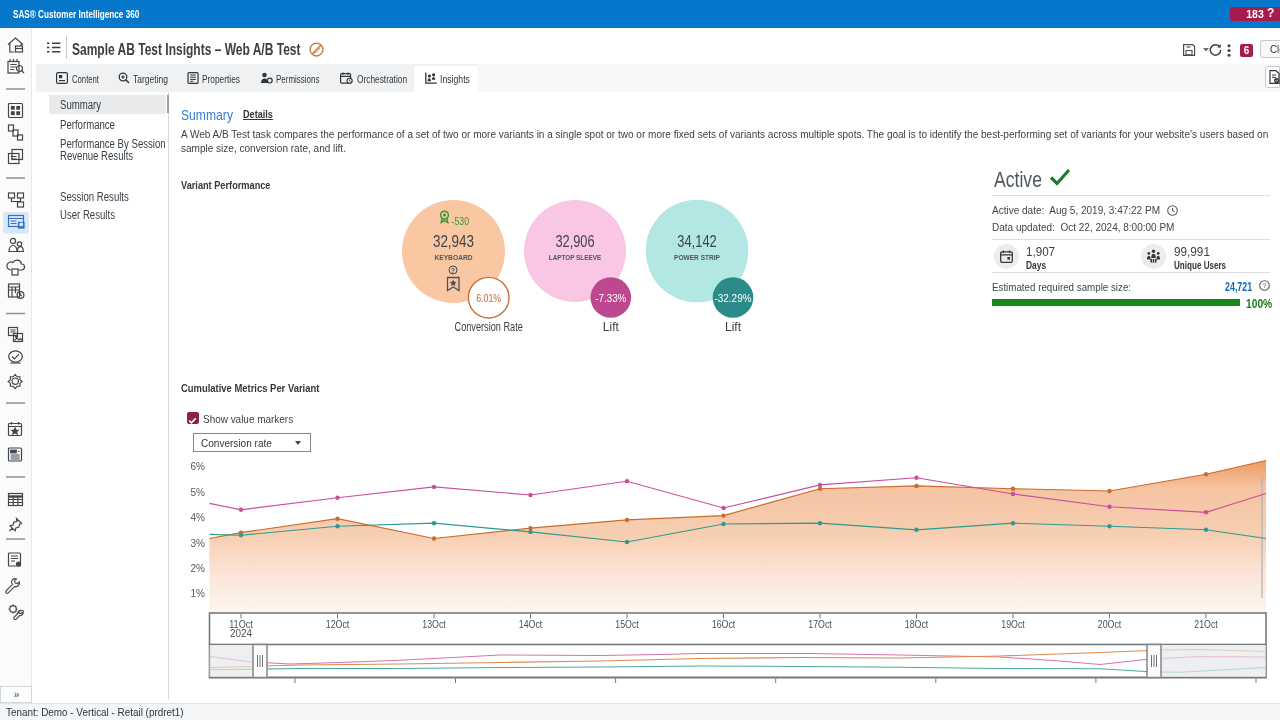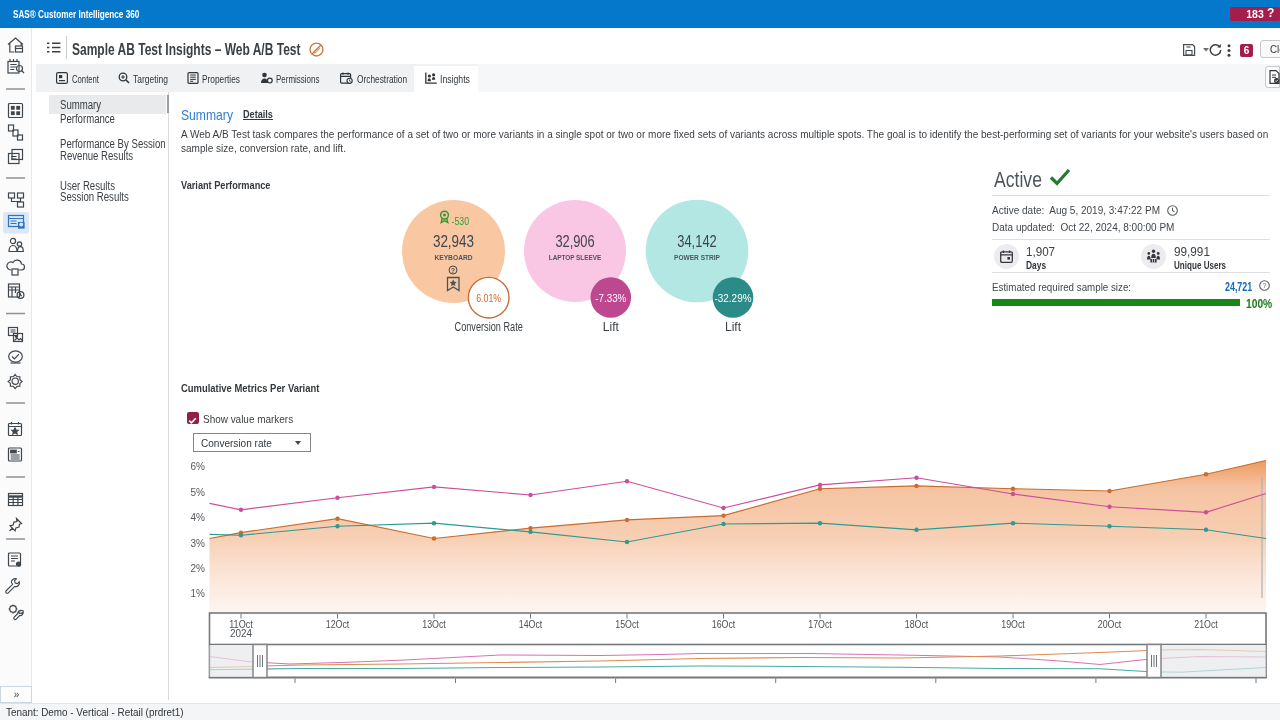--- a/index.html
+++ b/index.html
@@ -256,33 +256,33 @@
         <path d="M13.5,6 a3.4,3.4 0 0 0 -4.4,3.2 l-3.4,3.4 a1.4,1.4 0 0 0 2,2 l3.4,-3.4 a3.4,3.4 0 0 0 3.6,-4 l-2,2 l-2,-0.5 l-0.5,-2 z"></path>
       </g>
   </g>
 </svg>
 
 <div class="abs" id="navdivider"></div>
 <div class="abs" id="navthumb"></div>
 <div class="navitem navsel" style="top:94.5px">
     <span>Summary</span>
   </div>
-<div class="navitem" style="top:108px">
+<div class="navitem" style="top:114px">
     <span>Performance</span>
   </div>
 <div class="navitem" style="top:133.5px">
     <span>Performance By Session</span>
   </div>
 <div class="navitem" style="top:145px">
     <span>Revenue Results</span>
   </div>
 <div class="navitem" style="top:186px">
     <span>Session Results</span>
   </div>
-<div class="navitem" style="top:175px">
+<div class="navitem" style="top:204px">
     <span>User Results</span>
   </div>
 
 <span class="sx" style="left:181px;top:105.5px;font-size:15px;color:#2e7cd1;transform:scaleX(0.81)">Summary</span>
 <span class="sx" style="left:243px;top:107.5px;font-size:11px;color:#33383d;text-decoration:underline;font-weight:bold;transform:scaleX(0.83)">Details</span>
 <div class="abs" id="desc">A Web A/B Test task compares the performance of a set of two or more variants in a single spot or two or more fixed sets of variants across multiple spots. The goal is to identify the best-performing set of variants for your website's users based on<br>sample size, conversion rate, and lift.</div>
 <span class="sx" style="left:181px;top:179px;font-size:11.5px;font-weight:bold;color:#33383d;transform:scaleX(0.80)">Variant Performance</span>
 
 <svg class="abs" style="left:390px;top:195px" width="415" height="145" viewBox="0 0 415 145">
   <circle cx="63.5" cy="56.5" r="51.5" fill="#f9c8a3"></circle>

